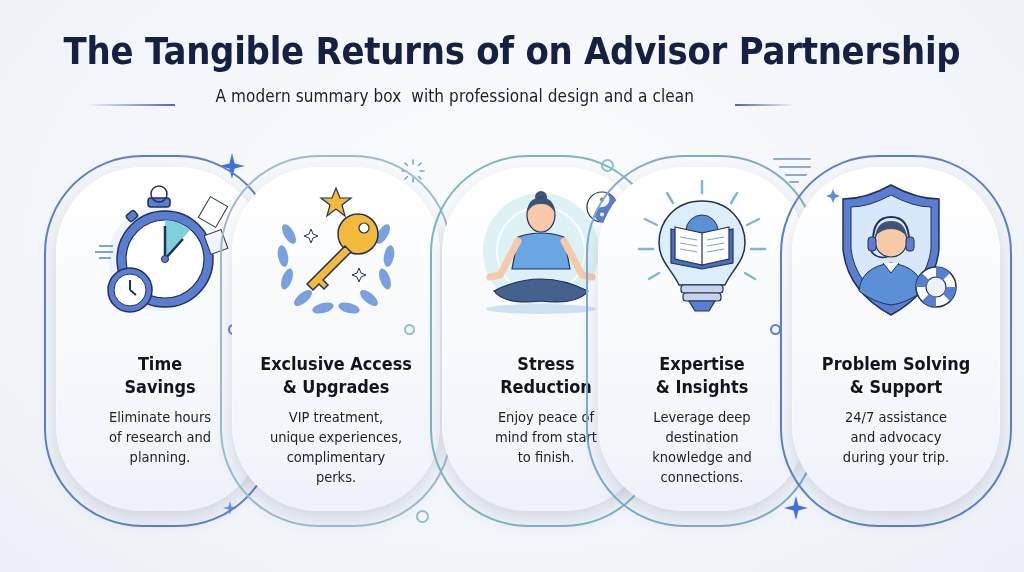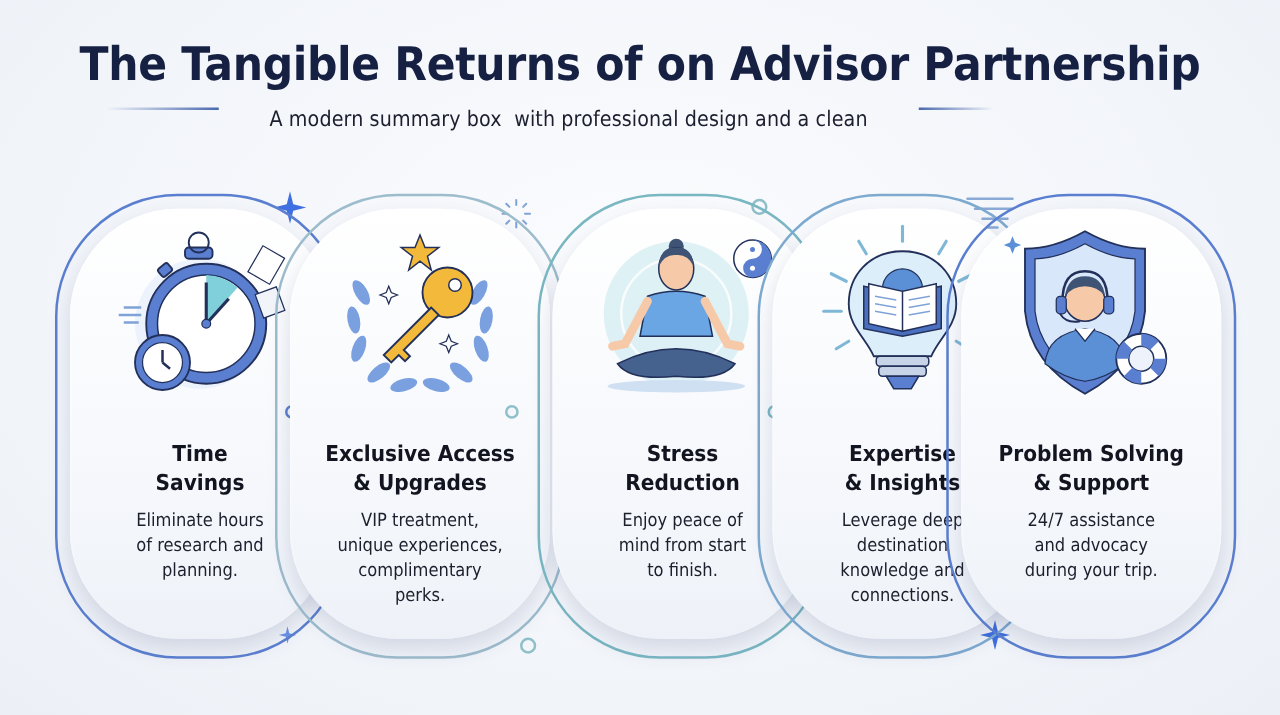--- a/index.html
+++ b/index.html
@@ -12,21 +12,21 @@
   }
   .title {
     position: absolute; left: 0; top: 30px; width: 1024px;
     text-align: center; font-size: 37px; font-weight: 700;
     color: #152042; letter-spacing: -0.3px;
     font-family: "DejaVu Sans", sans-serif;
     transform: scaleX(0.92);
   }
   .subtitle-row {
     position: absolute; left: 0; top: 86px; width: 880px;
-    display: flex; justify-content: center; align-items: flex-start; gap: 14px;
+    display: flex; justify-content: center; align-items: flex-end; gap: 14px;
   }
   .subtitle-line { width: 90px; height: 2px; background: linear-gradient(90deg, rgba(70,100,170,0), #4a68ad); }
   .subtitle-line.right { background: linear-gradient(90deg, #4a68ad, rgba(70,100,170,0)); width: 60px; }
   .subtitle {
     font-size: 17px; color: #1b1e2e; letter-spacing: 0.1px;
     font-family: "DejaVu Sans", sans-serif; transform: scaleX(0.9);
     white-space: pre;
   }
 
   .card-wrap { position: absolute; top: 155px; width: 232px; height: 372px; }
@@ -198,21 +198,21 @@
   <div class="card-title">
     <div>Stress</div>
     <div>Reduction</div>
   </div>
   <div class="card-desc">Enjoy peace of
 mind from start
 to finish.</div>
   <div class="node" style="left:184px;top:169px"></div>
 </div>
 
-<div class="card-wrap" style="left:606px;--ring:#6fa6c7">
+<div class="card-wrap" style="left:586px;--ring:#6fa6c7">
   <div class="ring" style="border-color:#7eaad0"></div>
   <div class="card"></div>
   <div class="icon-area">
     <svg width="150" height="150" viewBox="0 0 150 150">
       <g stroke="#7fb8d6" stroke-width="2.5" stroke-linecap="round">
         <line x1="75" y1="2" x2="75" y2="14"></line>
         <line x1="40" y1="14" x2="46" y2="24"></line>
         <line x1="110" y1="14" x2="104" y2="24"></line>
         <line x1="18" y1="40" x2="30" y2="46"></line>
         <line x1="132" y1="40" x2="120" y2="46"></line>
@@ -242,21 +242,21 @@
     <div>Expertise</div>
     <div>&amp; Insights</div>
   </div>
   <div class="card-desc">Leverage deep
 destination
 knowledge and
 connections.</div>
   <div class="node" style="left:184px;top:169px;--ring:#5b7fd0"></div>
 </div>
 
-<div class="card-wrap" style="left:757px;--ring:#5b7fd0">
+<div class="card-wrap" style="left:780px;--ring:#5b7fd0">
   <div class="ring"></div>
   <div class="card"></div>
   <div class="icon-area">
     <svg width="150" height="150" viewBox="0 0 150 150">
       <path d="M70 6 Q95 20 118 20 L118 70 Q114 112 70 136 Q26 112 22 70 L22 20 Q45 20 70 6Z" fill="#5b7fd0" stroke="#22305a" stroke-width="1.5"></path>
       <path d="M70 16 Q92 28 110 28 L110 70 Q106 104 70 126 Q34 104 30 70 L30 28 Q48 28 70 16Z" fill="#d9e7fa" stroke="#22305a" stroke-width="1"></path>
       <circle cx="70" cy="62" r="16" fill="#f6c9a8" stroke="#22305a" stroke-width="1.2"></circle>
       <path d="M54 58 Q56 42 70 42 Q84 42 86 58 Q80 50 70 50 Q60 50 54 58Z" fill="#3f5374"></path>
       <path d="M52 62 Q52 38 70 38 Q88 38 88 62" fill="none" stroke="#22305a" stroke-width="2"></path>
       <rect x="47" y="58" width="8" height="14" rx="3" fill="#5b7fd0" stroke="#22305a" stroke-width="1"></rect>

